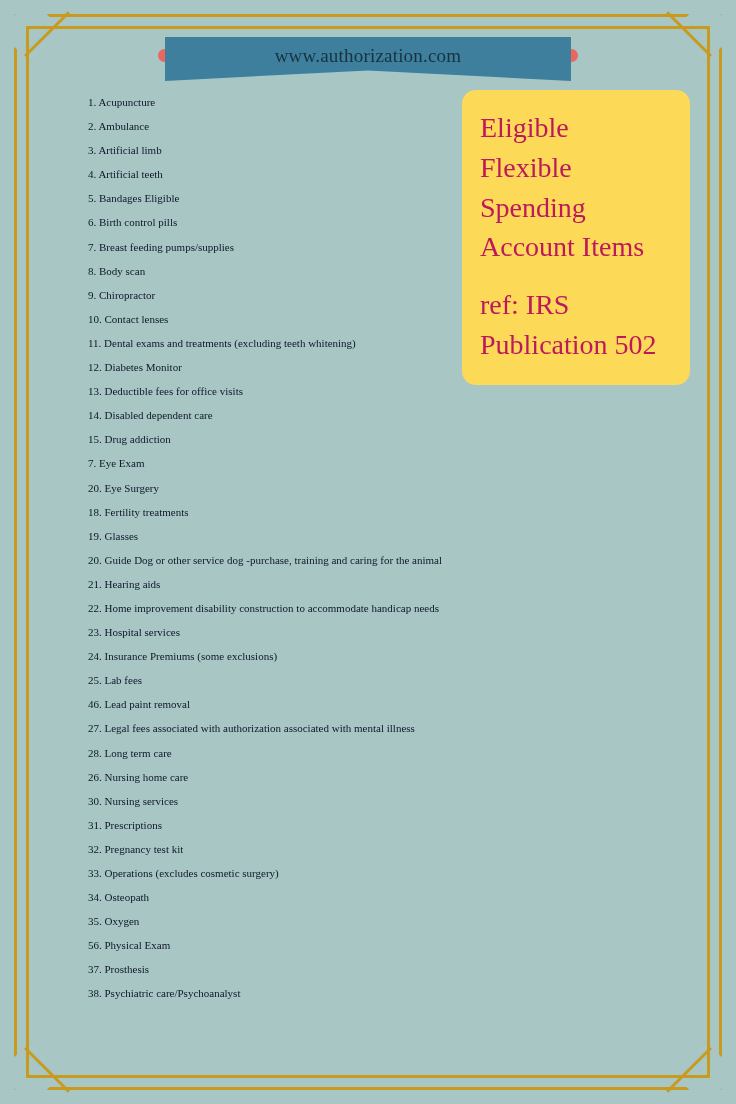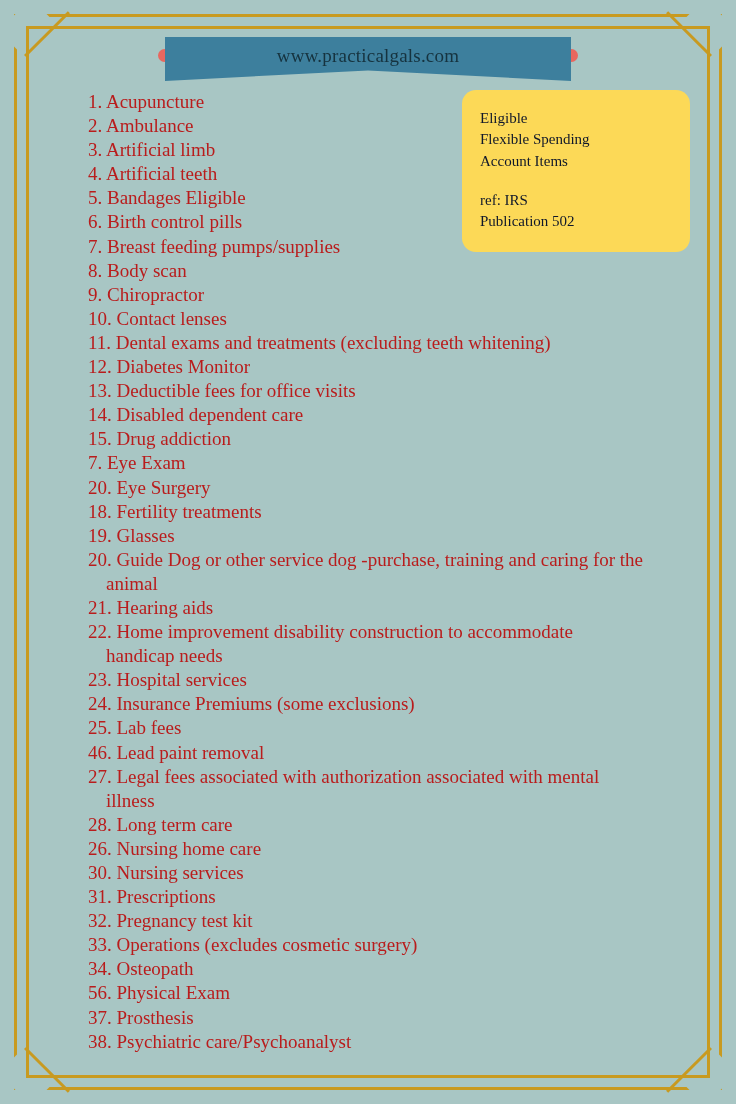--- a/index.html
+++ b/index.html
@@ -109,38 +109,38 @@
     right: 46px;
     top: 90px;
     width: 228px;
     background: #fcd957;
     border-radius: 14px;
     padding: 18px 16px 20px 18px;
     box-sizing: border-box;
   }
   .callout-line {
     font-family: "Liberation Serif", serif;
-    font-size: 15px;
-    color: #0f172a;
+    font-size: 28px;
+    color: #be185d;
     line-height: 1.42;
     font-weight: 400;
   }
   .callout-gap { height: 18px; }
 
   
   .list {
     position: absolute;
     left: 88px;
     top: 90px;
     width: 556px;
   }
   .list-item {
     font-family: "Liberation Serif", serif;
-    font-size: 19px;
-    color: #b91c1c;
+    font-size: 11px;
+    color: #0f172a;
     line-height: 24.1px;
     text-indent: -18px;
     padding-left: 18px;
   }
 </style>
 </head>
 <body>
 
 <div class="page">
 
@@ -154,21 +154,21 @@
   <div class="frame-inner">
     <div class="corner-line cl-tl"></div>
     <div class="corner-line cl-tr"></div>
     <div class="corner-line cl-bl"></div>
     <div class="corner-line cl-br"></div>
   </div>
 
   <div class="banner-wrap">
     <div class="banner-dot left"></div>
     <div class="banner">
-      <div class="banner-text">www.practicalgals.com</div>
+      <div class="banner-text">www.authorization.com</div>
     </div>
     <div class="banner-dot right"></div>
   </div>
 
   <div class="callout">
     <div class="callout-line">Eligible</div>
     <div class="callout-line">Flexible Spending</div>
     <div class="callout-line">Account Items</div>
     <div class="callout-gap"></div>
     <div class="callout-line">ref: IRS</div>
@@ -203,18 +203,19 @@
       <div class="list-item">25. Lab fees</div>
       <div class="list-item">46. Lead paint removal</div>
       <div class="list-item">27. Legal fees associated with authorization associated with mental illness</div>
       <div class="list-item">28. Long term care</div>
       <div class="list-item">26. Nursing home care</div>
       <div class="list-item">30. Nursing  services</div>
       <div class="list-item">31. Prescriptions</div>
       <div class="list-item">32. Pregnancy test kit</div>
       <div class="list-item">33. Operations (excludes cosmetic surgery)</div>
       <div class="list-item">34. Osteopath</div>
+      <div class="list-item">35. Oxygen</div>
       <div class="list-item">56. Physical Exam</div>
       <div class="list-item">37. Prosthesis</div>
       <div class="list-item">38. Psychiatric care/Psychoanalyst</div>
     </div>
 
 </div>
 
 </body></html>

